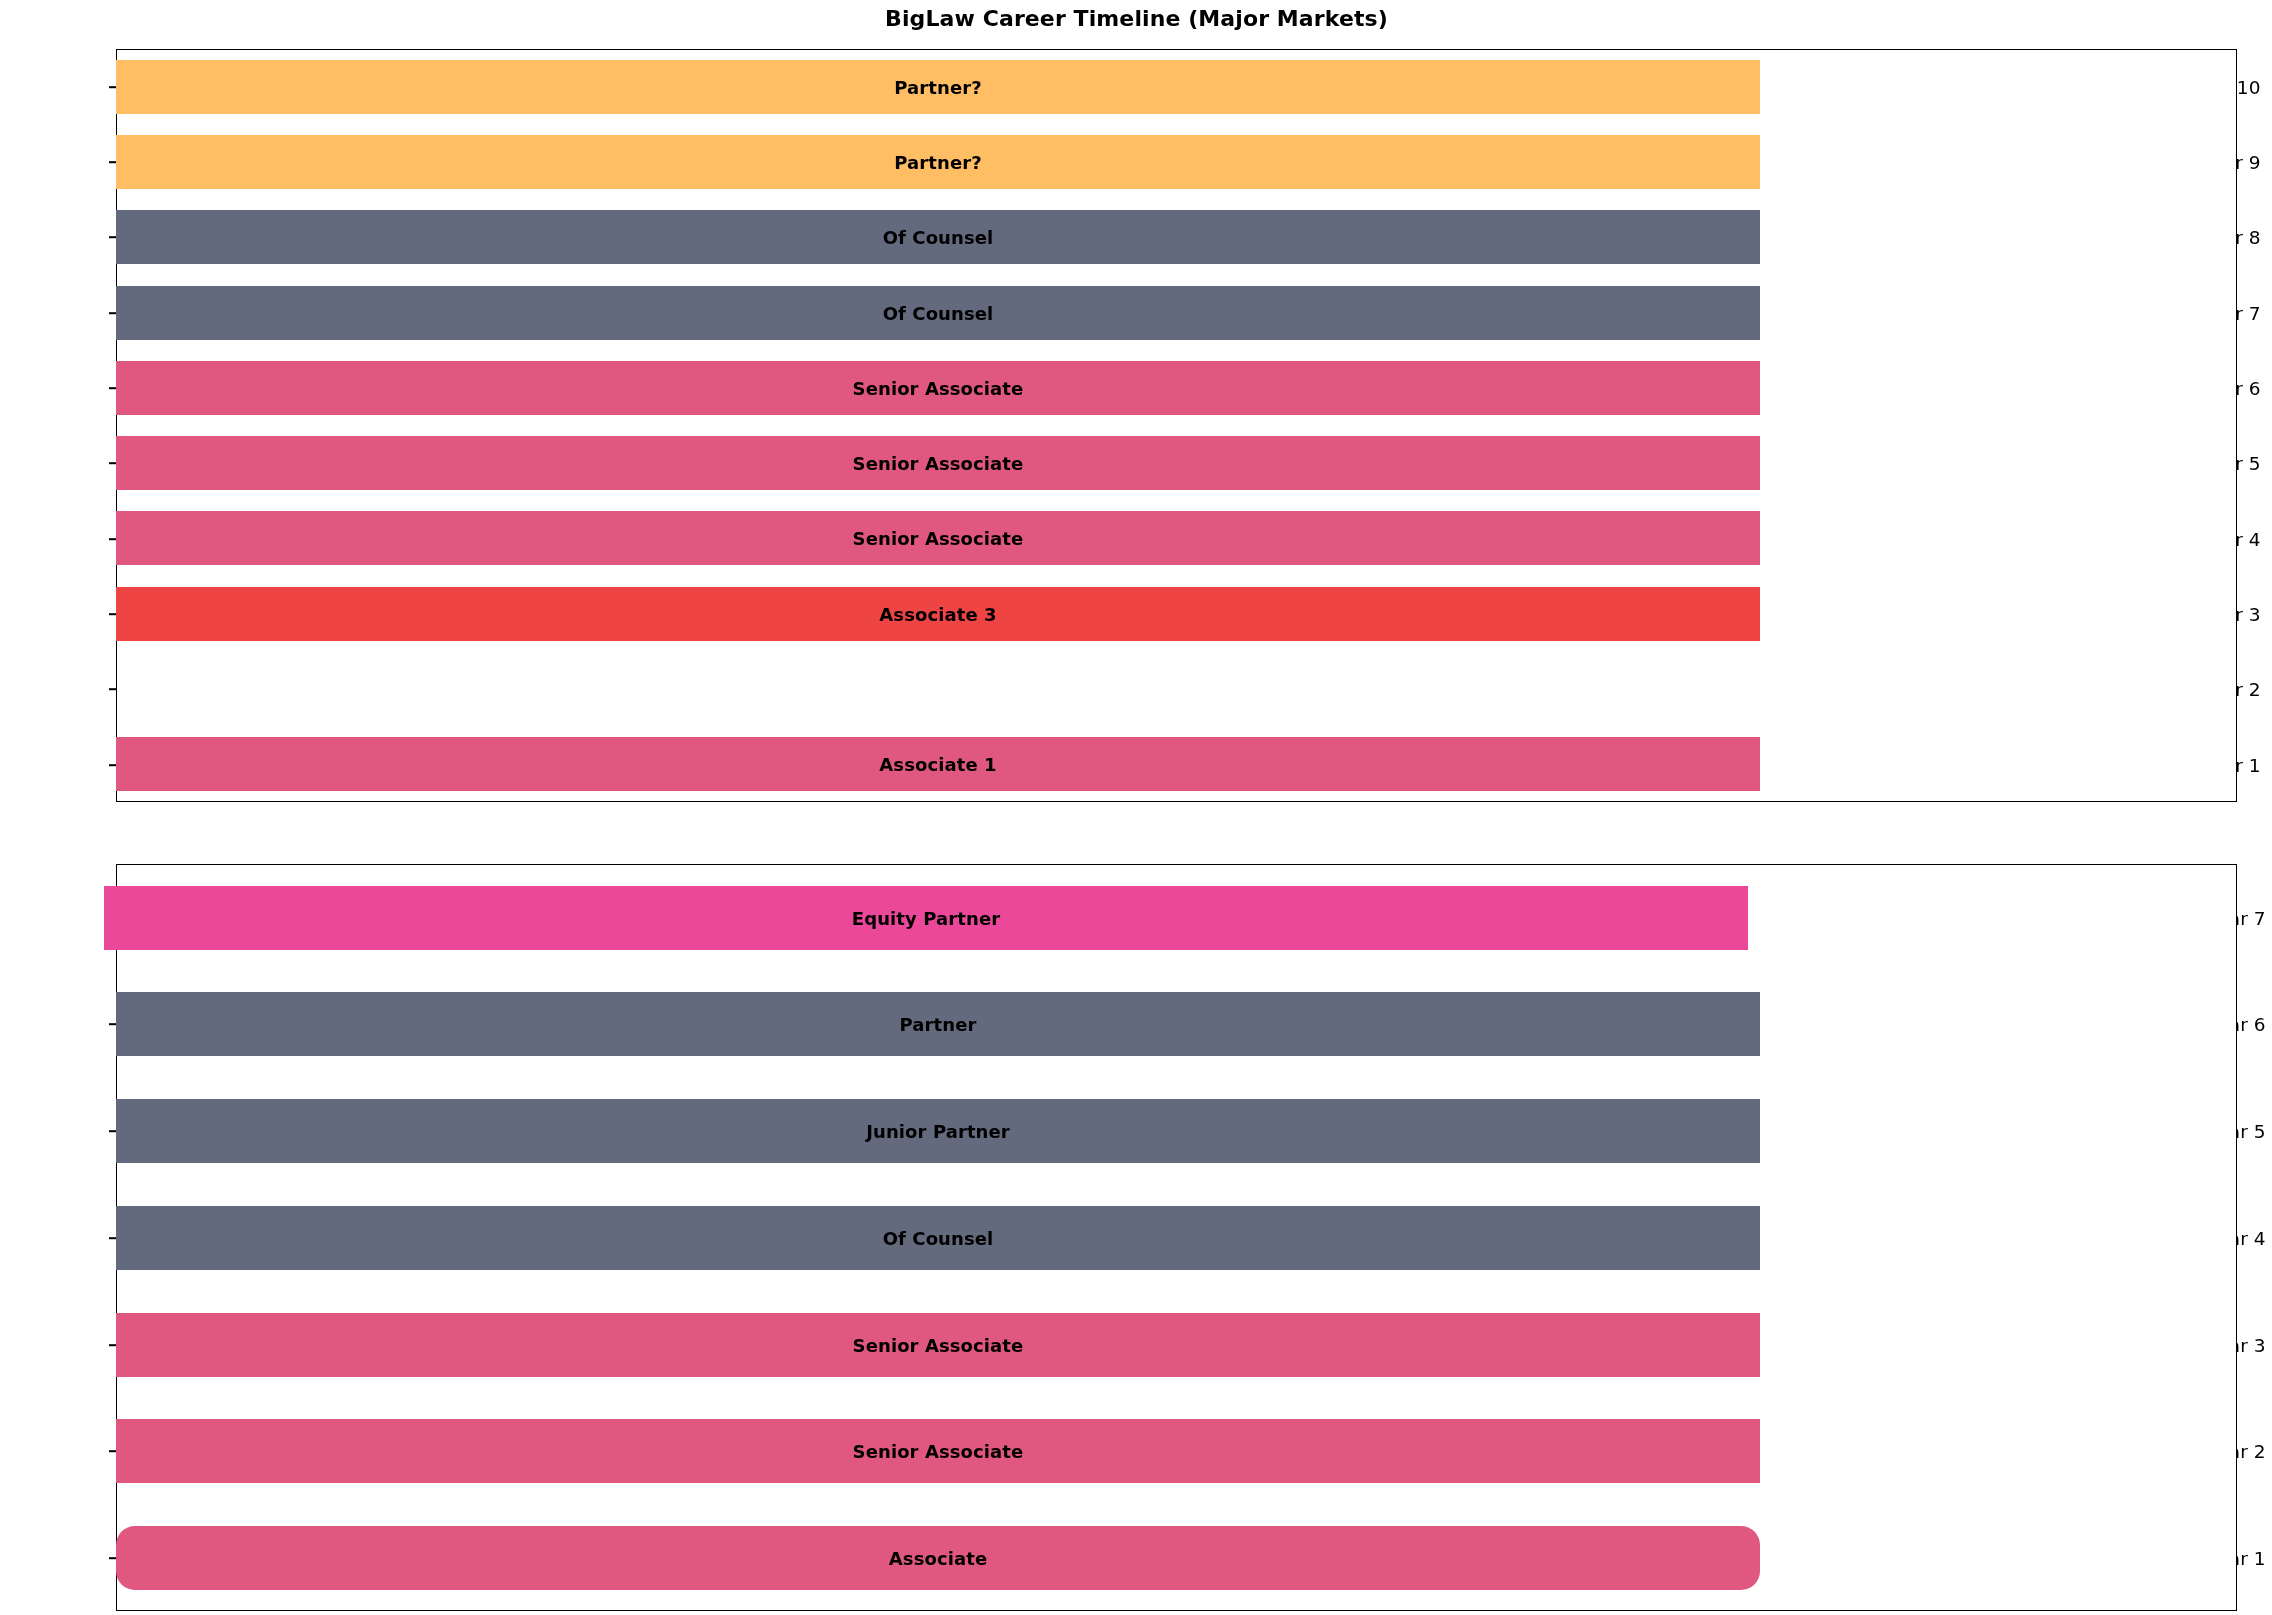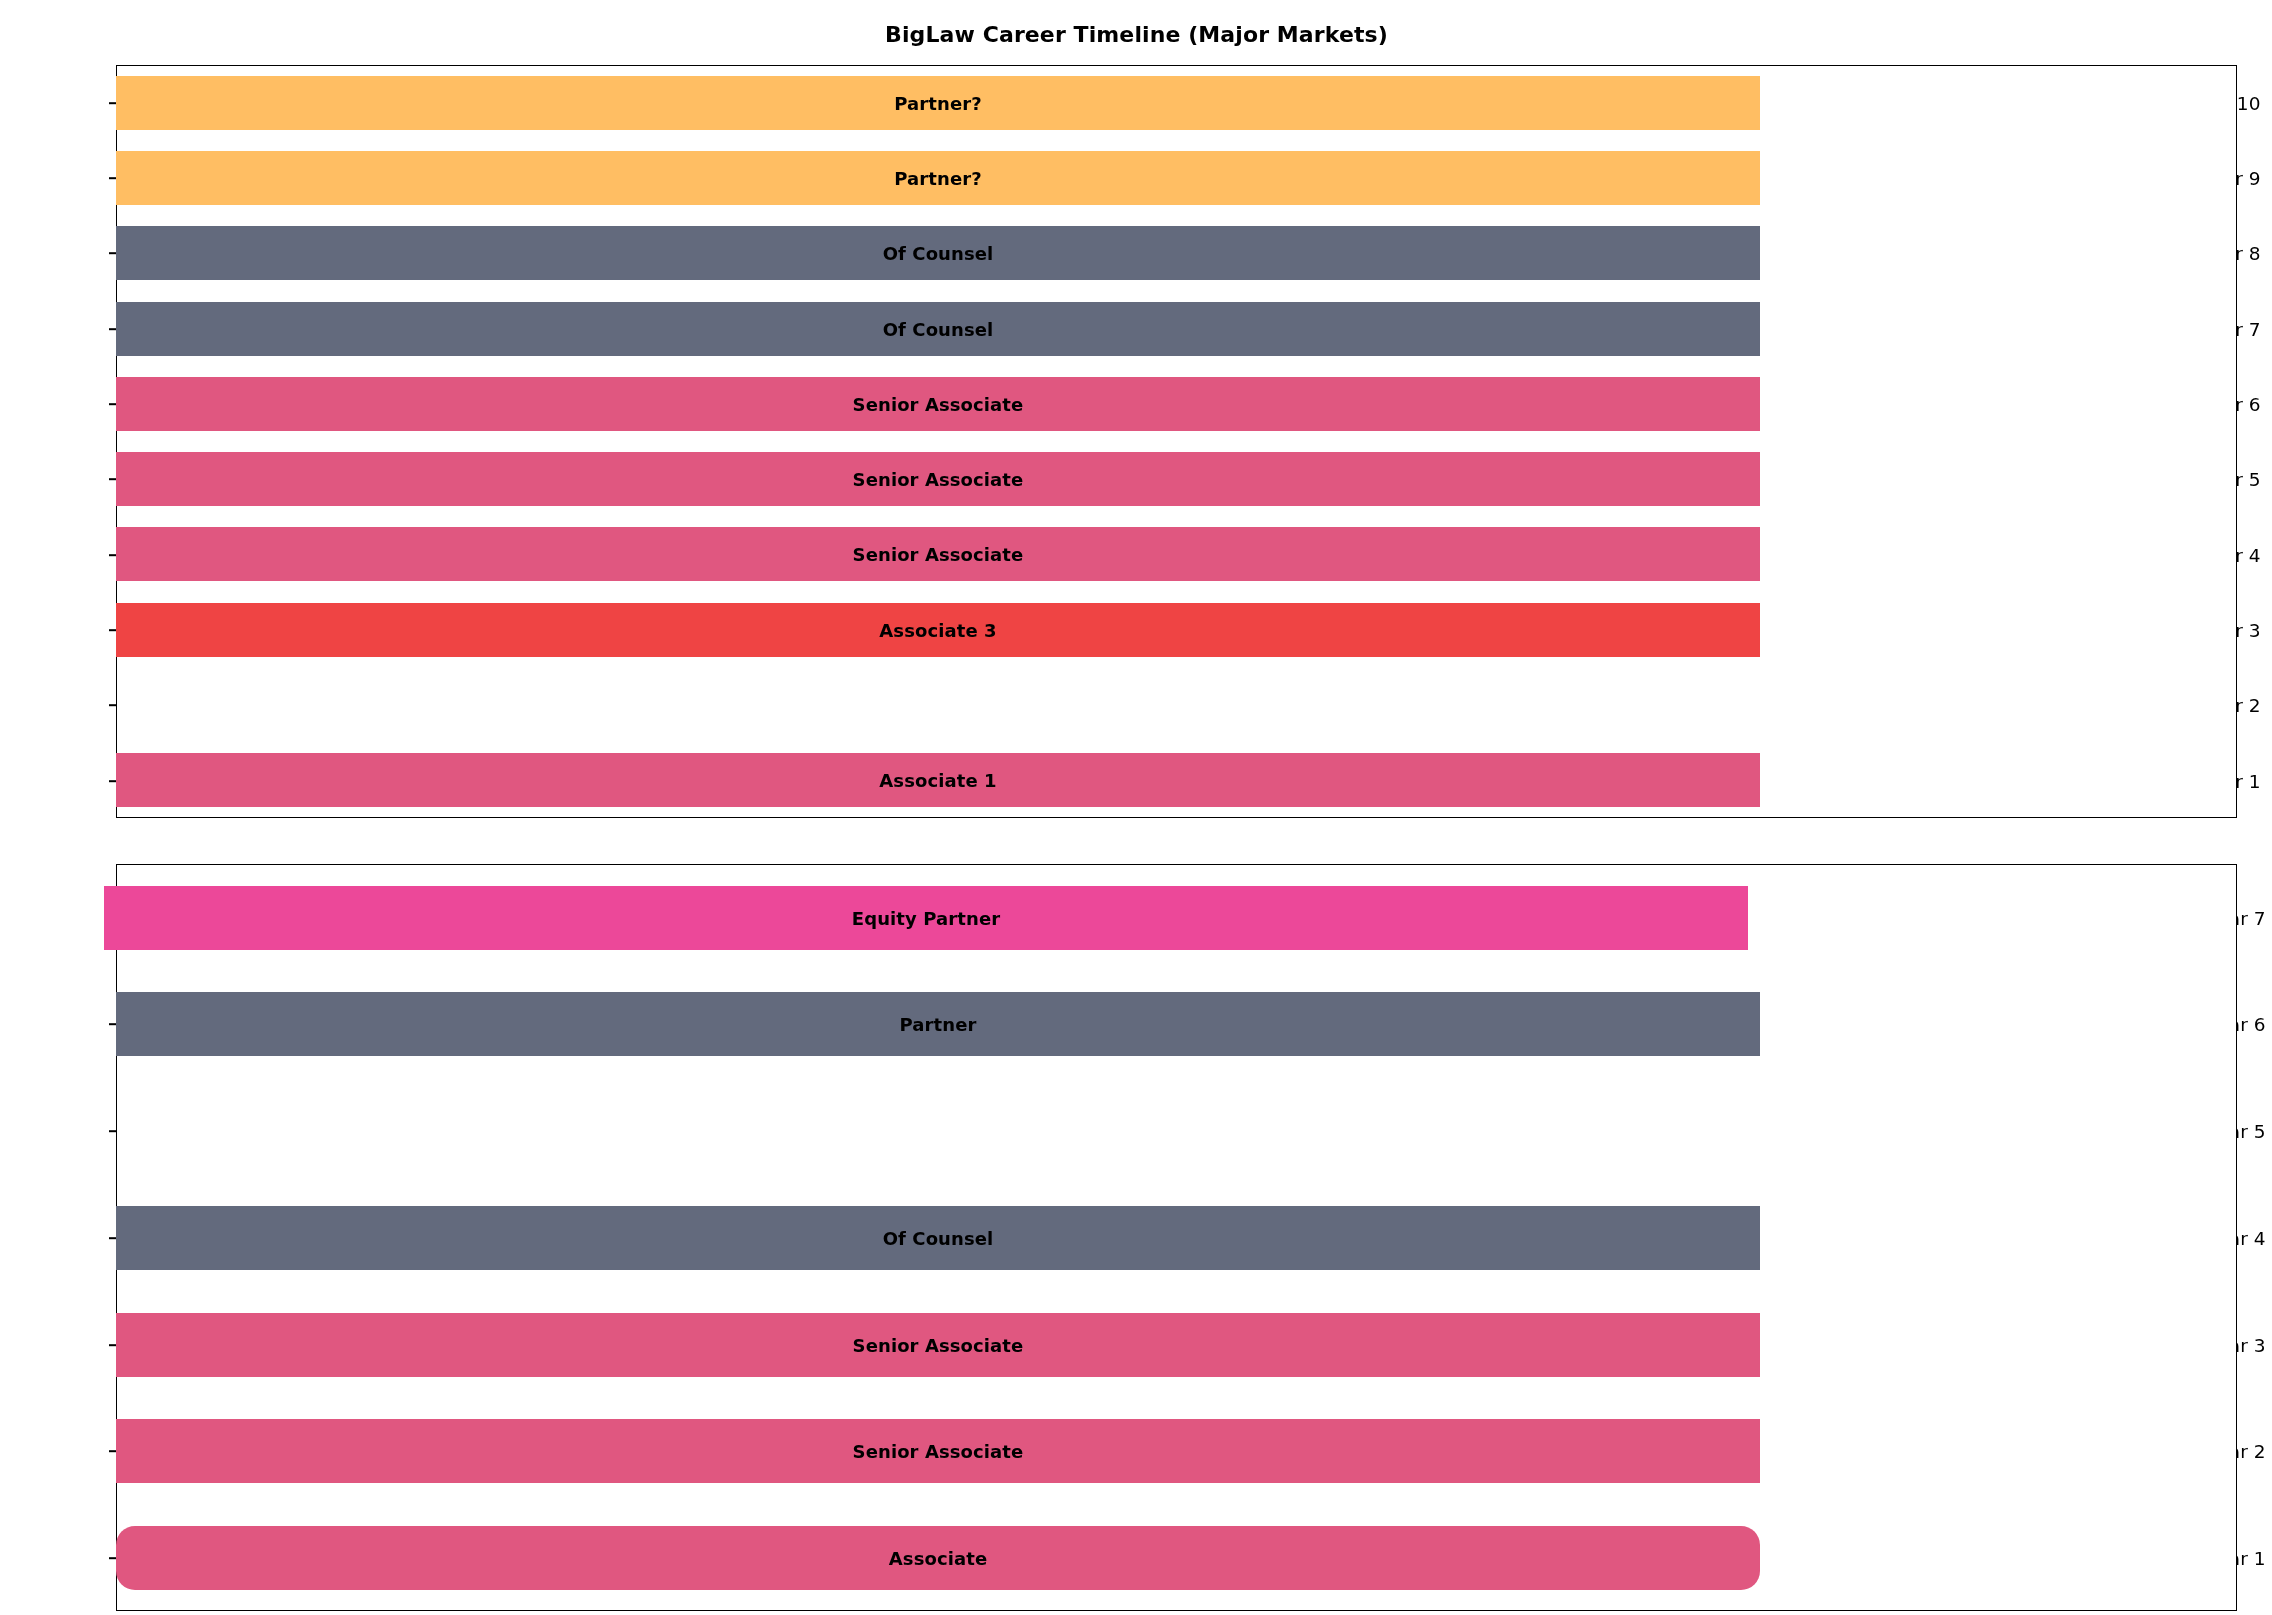--- a/index.html
+++ b/index.html
@@ -82,21 +82,21 @@
 
   .bar-label {
     font-size: 18px;
     font-weight: bold;
     color: #000000;
     white-space: nowrap;
     letter-spacing: 0.1px;
   }
 
   
-  #panel1 { position: absolute; left: 0; top: 16px; width: 2268px; height: 823px; }
+  #panel1 { position: absolute; left: 0; top: 0; width: 2268px; height: 823px; }
   #panel1 .panel-title { position: absolute; left: 0; top: 7.6px; width: 2273px; }
   #panel1 .axes { left: 116px; top: 49px; width: 2121px; height: 753px; }
 
   
   #panel2 { position: absolute; left: 0; top: 812px; width: 2273px; height: 804px; }
   #panel2 .panel-title { position: absolute; left: 0; top: 12px; width: 2273px; }
   #panel2 .axes { left: 116px; top: 52px; width: 2121px; height: 747px; }
 </style>
 </head>
 <body>
@@ -174,20 +174,23 @@
         <div class="ytick" style="top: 746px; width: 116px;">Year 1</div>
         <div class="tickmark" style="top: 746px; left: 109px;"></div>
       </div>
     <div class="axes" id="p2-axes"></div>
   <div class="bar" style="left: 104px; top: 74px; width: 1644px; height: 64px; background: #ec4899;">
         <span class="bar-label">Equity Partner</span>
       </div>
       <div class="bar" style="left: 116px; top: 180px; width: 1644px; height: 64px; background: rgb(99, 106, 125);">
         <span class="bar-label">Partner</span>
       </div>
+      <div class="bar" style="left: 116px; top: 287px; width: 1644px; height: 64px; background: rgb(99, 106, 125);">
+        <span class="bar-label">Junior Partner</span>
+      </div>
       <div class="bar" style="left: 116px; top: 394px; width: 1644px; height: 64px; background: rgb(99, 106, 125);">
         <span class="bar-label">Of Counsel</span>
       </div>
       <div class="bar" style="left: 116px; top: 501px; width: 1644px; height: 64px; background: rgb(224, 87, 128);">
         <span class="bar-label">Senior Associate</span>
       </div>
       <div class="bar" style="left: 116px; top: 607px; width: 1644px; height: 64px; background: rgb(224, 87, 128);">
         <span class="bar-label">Senior Associate</span>
       </div>
       <div class="bar" style="left: 116px; top: 714px; width: 1644px; height: 64px; background: rgb(224, 87, 128); border-radius: 19px;">

